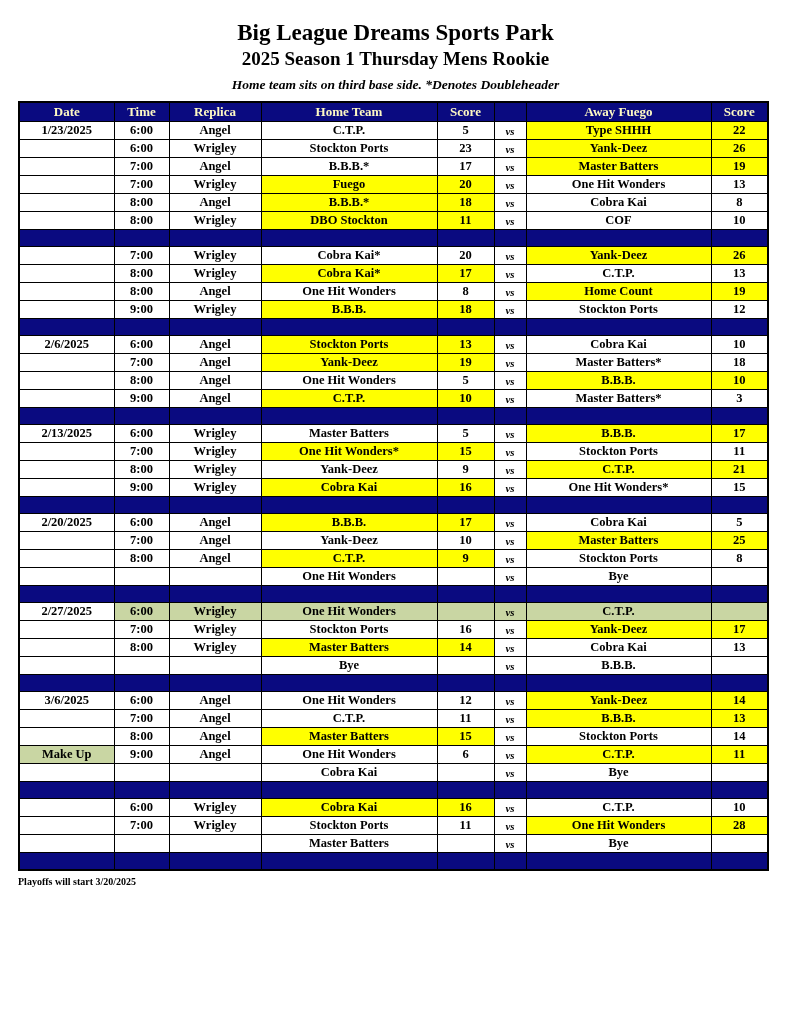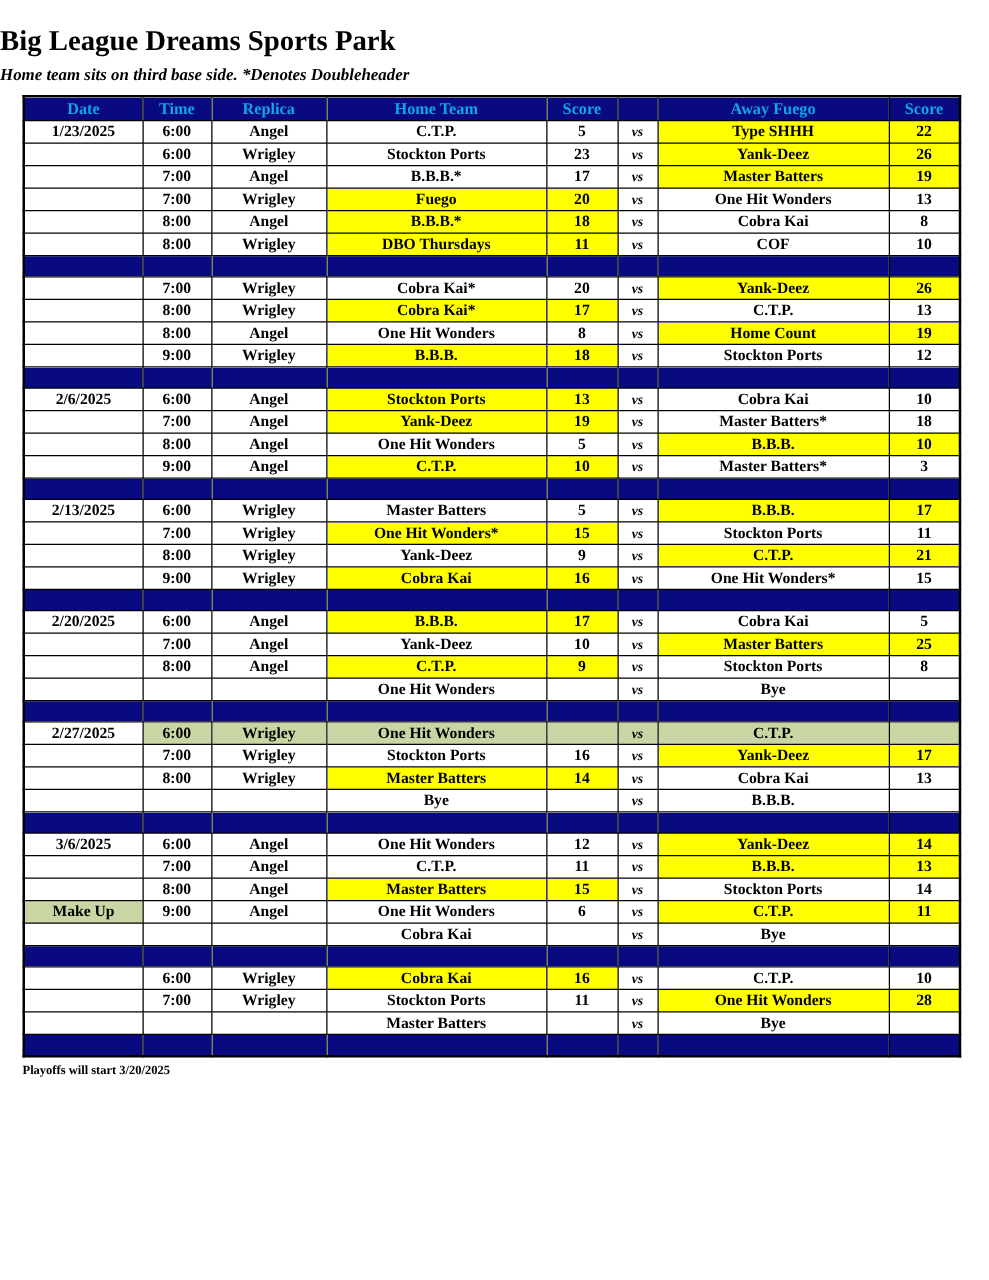--- a/index.html
+++ b/index.html
@@ -1,21 +1,21 @@
 <!DOCTYPE html>
 <html style="--navy: #0a0a80; --hl: #ffff00; --green: #c9d6a3;"><head>
 <meta charset="utf-8">
 <style>
   html,body{margin:0;padding:0;}
   body{
     width:791px;height:1024px;background:#ffffff;
     font-family:"Liberation Serif", serif;color:#000;
     overflow:hidden;
   }
-  .doc-header{text-align:left;margin-top:20px;}
+  .doc-header{text-align:center;margin-top:20px;}
   .title{font-size:23px;font-weight:bold;line-height:1.15;margin:0;}
   .subtitle{font-size:19px;font-weight:bold;line-height:1.2;margin:2px 0 0 0;}
   .note{font-size:13.5px;font-weight:bold;font-style:italic;margin:6px 0 0 0;}
   table.sched{
     border-collapse:collapse;table-layout:fixed;
     width:749px;margin:8px 0 0 18px;
     border:2px solid #000;
   }
   .sched th,.sched td{
     border:1px solid #000;
@@ -24,37 +24,38 @@
     font-family:"Liberation Serif", serif;
     font-weight:bold;
     font-size:12.5px;
     text-align:center;
     vertical-align:middle;
     overflow:hidden;
     white-space:nowrap;
   }
   .sched th{
     background:var(--navy);
-    color:#0ea5e9;
+    color:#fef9c3;
     font-size:13px;
     height:18px;
   }
   .sched td.vs{font-style:italic;font-size:11px;}
   .sched tr.sep td{background:var(--navy);height:16px;}
   .sched td.hl{background:var(--hl);}
   .sched td.green{background:var(--green);}
   .footer-note{
     font-size:10px;font-weight:bold;margin:5px 0 0 18px;
   }
 </style>
 </head>
 <body>
 
 <div class="doc-header">
   <div class="title">Big League Dreams Sports Park</div>
+  <div class="subtitle">2025 Season 1 Thursday Mens Rookie</div>
   <div class="note">Home team sits on third base side.  *Denotes Doubleheader</div>
 </div>
 
 <table class="sched">
   <colgroup>
     <col style="width:95px">
       <col style="width:55px">
       <col style="width:92px">
       <col style="width:176px">
     <col style="width:57px">
@@ -122,21 +123,21 @@
         <td class="hl">B.B.B.*</td>
         <td class="hl">18</td>
         <td class="vs">vs</td>
         <td>Cobra Kai</td>
         <td>8</td>
       </tr>
       <tr>
         <td></td>
         <td>8:00</td>
         <td>Wrigley</td>
-        <td class="hl">DBO Thursdays</td>
+        <td class="hl">DBO Stockton</td>
         <td class="hl">11</td>
         <td class="vs">vs</td>
         <td>COF</td>
         <td>10</td>
       </tr>
       <tr class="sep">
         <td></td>
         <td></td>
         <td></td>
         <td></td>

